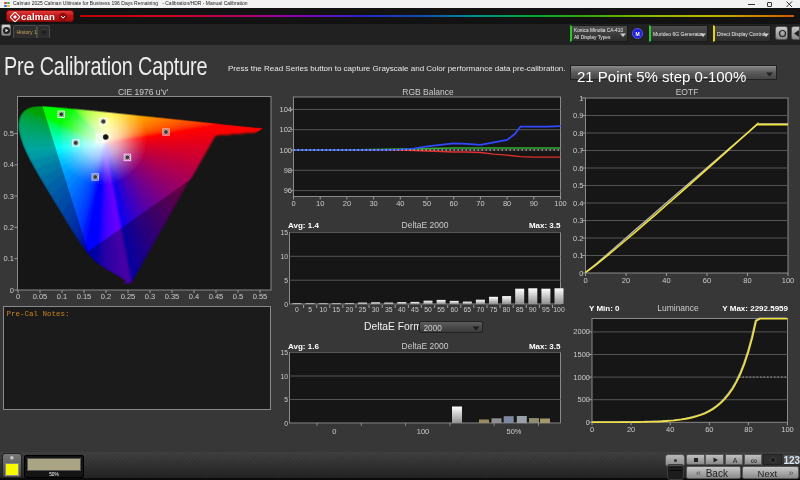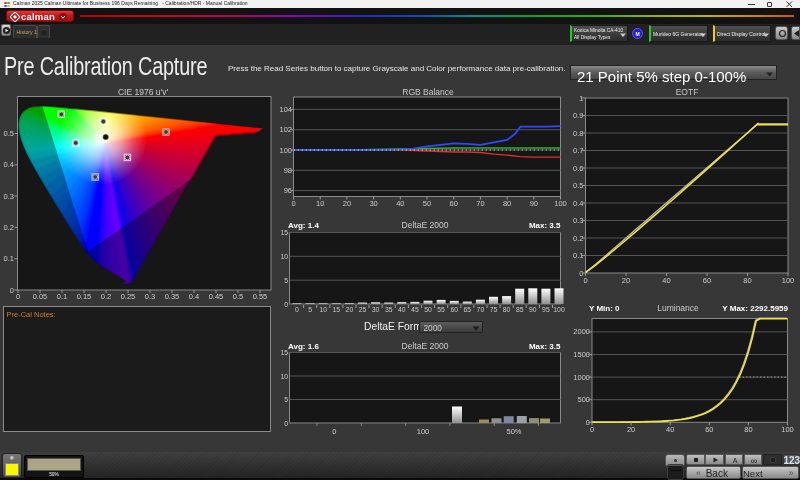--- a/index.html
+++ b/index.html
@@ -597,21 +597,21 @@
       <line x1="105.2" y1="122.3" x2="105.2" y2="125.3" stroke="#999" stroke-width="1"></line>
       <text x="144.3" y="131.5" text-anchor="middle">60</text>
       <line x1="144.3" y1="122.3" x2="144.3" y2="125.3" stroke="#999" stroke-width="1"></line>
       <text x="183.4" y="131.5" text-anchor="middle">80</text>
       <line x1="183.4" y1="122.3" x2="183.4" y2="125.3" stroke="#999" stroke-width="1"></line>
       <text x="222.5" y="131.5" text-anchor="middle">100</text>
       <line x1="222.5" y1="122.3" x2="222.5" y2="125.3" stroke="#999" stroke-width="1"></line>
     </g>
 </svg>
 
-<div class="abs" style="left:2.5px;top:306px;width:268px;height:126px;background:#1b1b1b;border:1px solid #8a8a8a;">
+<div class="abs" style="left:2.5px;top:306px;width:268px;height:104px;background:#1b1b1b;border:1px solid #8a8a8a;font-family:Liberation Mono, monospace;">
   <div class="abs" style="left:3px;top:2.5px;font-size:7.5px;color:#c8831e;">Pre-Cal Notes:</div>
 </div>
 
 <div class="abs" style="left:0;top:452px;width:800px;height:26px;background:linear-gradient(#404040,#232323);"></div>
 <div class="abs" style="left:0;top:452px;width:800px;height:26px;background:repeating-linear-gradient(135deg, rgba(0,0,0,0.07) 0px, rgba(0,0,0,0.07) 1px, transparent 1px, transparent 3px);"></div>
 <div class="abs" style="left:0;top:478px;width:800px;height:2px;background:#0a0a0a;"></div>
 <div class="abs" style="left:2px;top:453px;width:19.5px;height:25px;border-radius:3px;background:linear-gradient(#777,#4a4a4a);border:1px solid #222;">
   <div class="abs" style="left:6.5px;top:2px;width:4px;height:4px;border-radius:50%;background:radial-gradient(circle at 40% 35%,#ddd,#777);"></div>
   <div class="abs" style="left:1.5px;top:9px;width:14.5px;height:13px;background:#f8f800;border:0.5px solid #888;"></div>
 </div>
@@ -652,14 +652,14 @@
         <circle cx="9" cy="5" r="2.8" fill="#1e1e1e" stroke="#484848" stroke-width="0.8"></circle>
       </svg>
     </div>
   <div class="abs" style="left:96.5px;width:16.5px;height:11px;background:#555;border:0.5px solid #333;border-radius:0 2px 2px 0;text-align:right;font-size:10px;color:#d8e2f0;font-weight:bold;line-height:11px;">123</div>
 </div>
 <div class="abs" style="left:686px;top:466px;width:54.5px;height:13px;background:linear-gradient(#c8c8c8,#8a8a8a);border:0.5px solid #555;border-radius:2px;">
   <div class="abs" style="left:9px;top:0.5px;font-size:9px;color:#555;">«</div>
   <div class="abs" style="left:0;width:54px;text-align:center;font-size:10px;color:#222;line-height:13px;">&nbsp;&nbsp;Back</div>
 </div>
 <div class="abs" style="left:742px;top:466px;width:56.5px;height:13px;background:linear-gradient(#c8c8c8,#8a8a8a);border:0.5px solid #555;border-radius:2px;">
-  <div class="abs" style="left:0;width:54px;font-size:9.5px;color:#222;line-height:13px;">Next&nbsp;&nbsp;</div>
+  <div class="abs" style="left:0;width:54px;text-align:center;font-size:9.5px;color:#222;line-height:13px;">Next&nbsp;&nbsp;</div>
   <div class="abs" style="right:4px;top:0.5px;font-size:9px;color:#555;">»</div>
 </div>
 </body></html>

